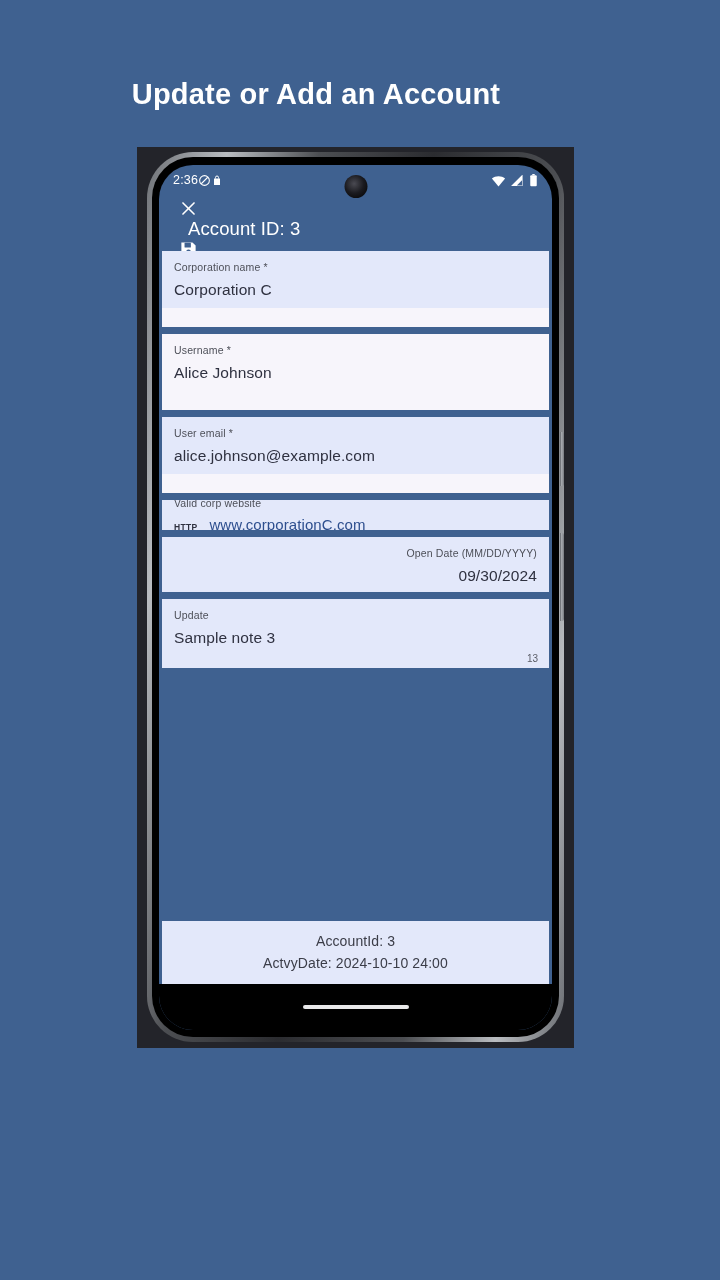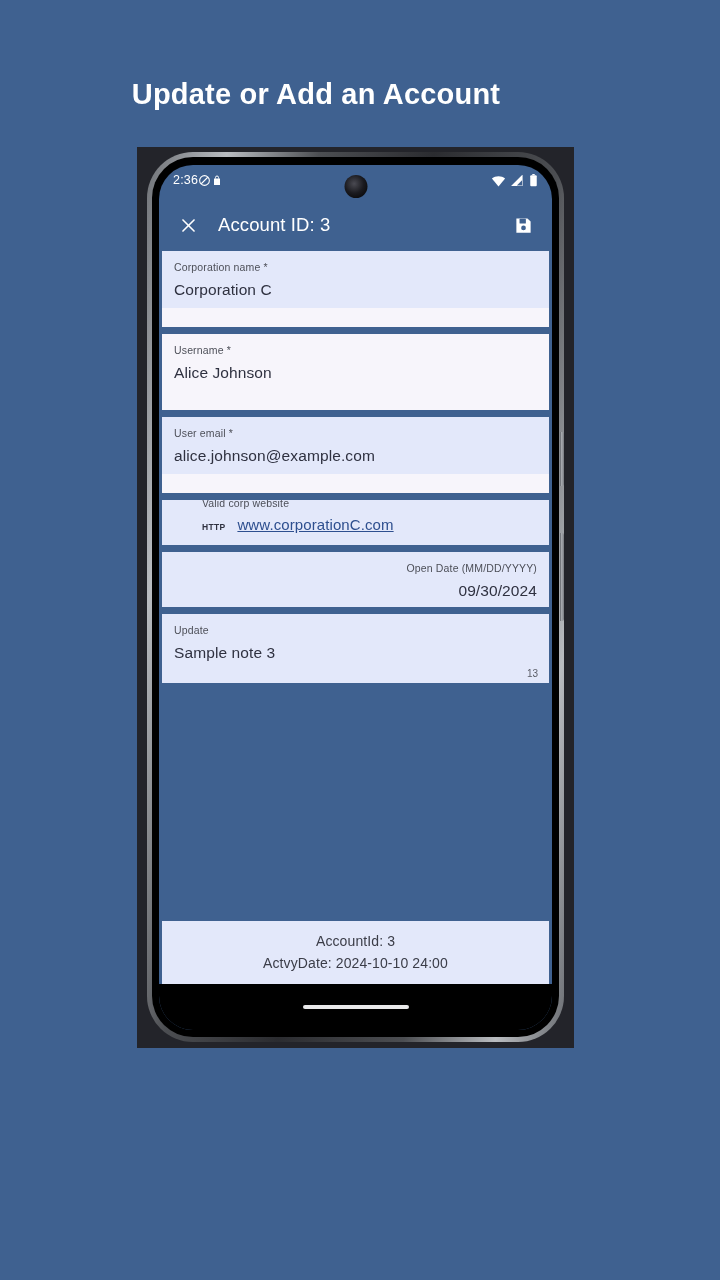--- a/index.html
+++ b/index.html
@@ -120,23 +120,23 @@
     height: 23px;
     border-radius: 50%;
     background: radial-gradient(circle at 42% 38%, #4a4a52 0%, #1b1b20 48%, #000 100%);
   }
   .ico { display: block; }
 
   
   .app-bar {
     height: 52px;
     display: flex;
-    align-items: center;
     padding: 0 14px;
     color: #ffffff;
+    flex-direction: column;
   }
   .app-bar-close {
     width: 30px;
     height: 30px;
     display: flex;
     align-items: center;
     justify-content: center;
     cursor: pointer;
   }
   .app-bar-title {
@@ -187,21 +187,21 @@
     color: #2f3140;
     line-height: 22px;
     padding-top: 5px;
     letter-spacing: 0.1px;
   }
 
   
   .field-corp   { height: 76px; }
   .field-user   { height: 76px; }
   .field-email  { height: 76px; }
-  .field-site   { height: 45px; padding-left: 28px; }
+  .field-site   { height: 30px; }
   .field-date   { height: 55px; text-align: right; }
   .field-notes  { height: 69px; }
 
   
   .field-site .field-inner { padding-top: 0; }
   .field-site .field-label {
     position: absolute;
     top: -4px;
     left: 12px;
   }

